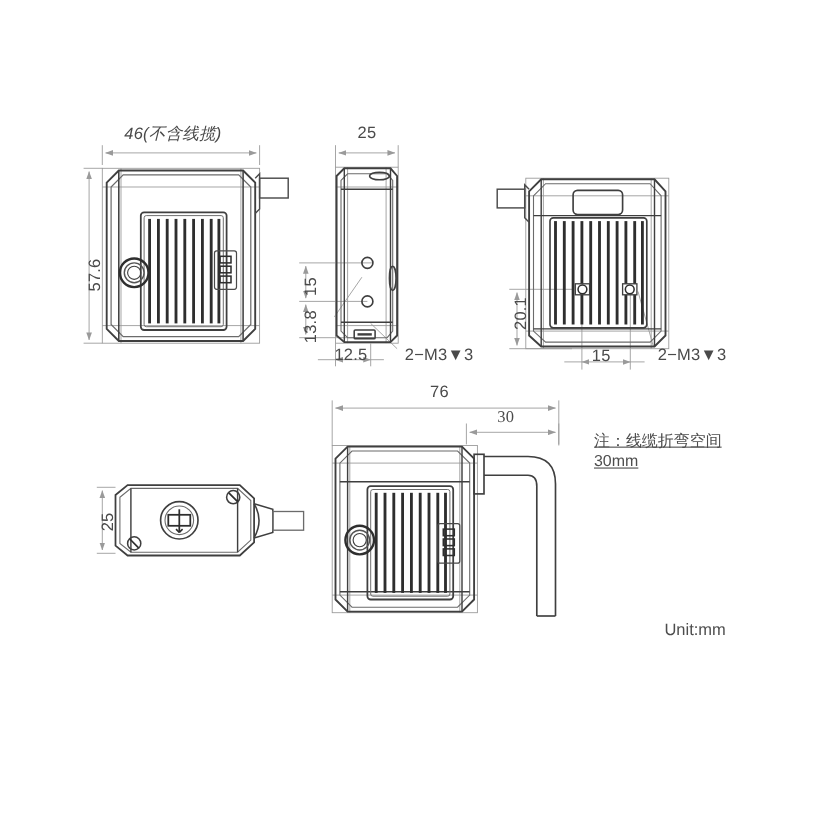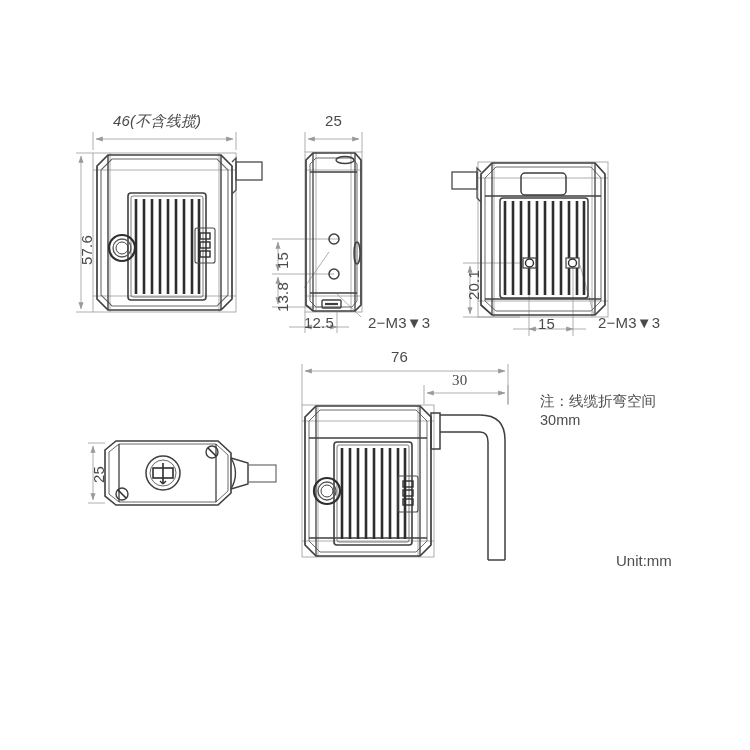--- a/index.html
+++ b/index.html
@@ -339,16 +339,16 @@
 <div class="dimtext" style="left:538px;top:315px;">15</div>
 
 <div class="dimtext" style="left:598px;top:314px;">2−M3▼3</div>
 
 <div class="dimtext vert" style="left:90px;top:483px;transform:rotate(-90deg);">25</div>
 
 <div class="dimtext" style="left:391px;top:348px;">76</div>
 
 <div class="dimtext" style="left:452px;top:372px;font-family:Liberation Serif, serif;">30</div>
 
-<div class="note" style="left:540px;top:392px;">注：线缆折弯空间
+<div class="note" style="left:540px;top:392px;text-decoration:underline;">注：线缆折弯空间
 30mm</div>
 
-<div class="unit" style="left:604px;top:552px;margin-left:12px;">Unit:mm</div>
+<div class="unit" style="left:604px;top:564px;">Unit:mm</div>
 
 </body></html>

